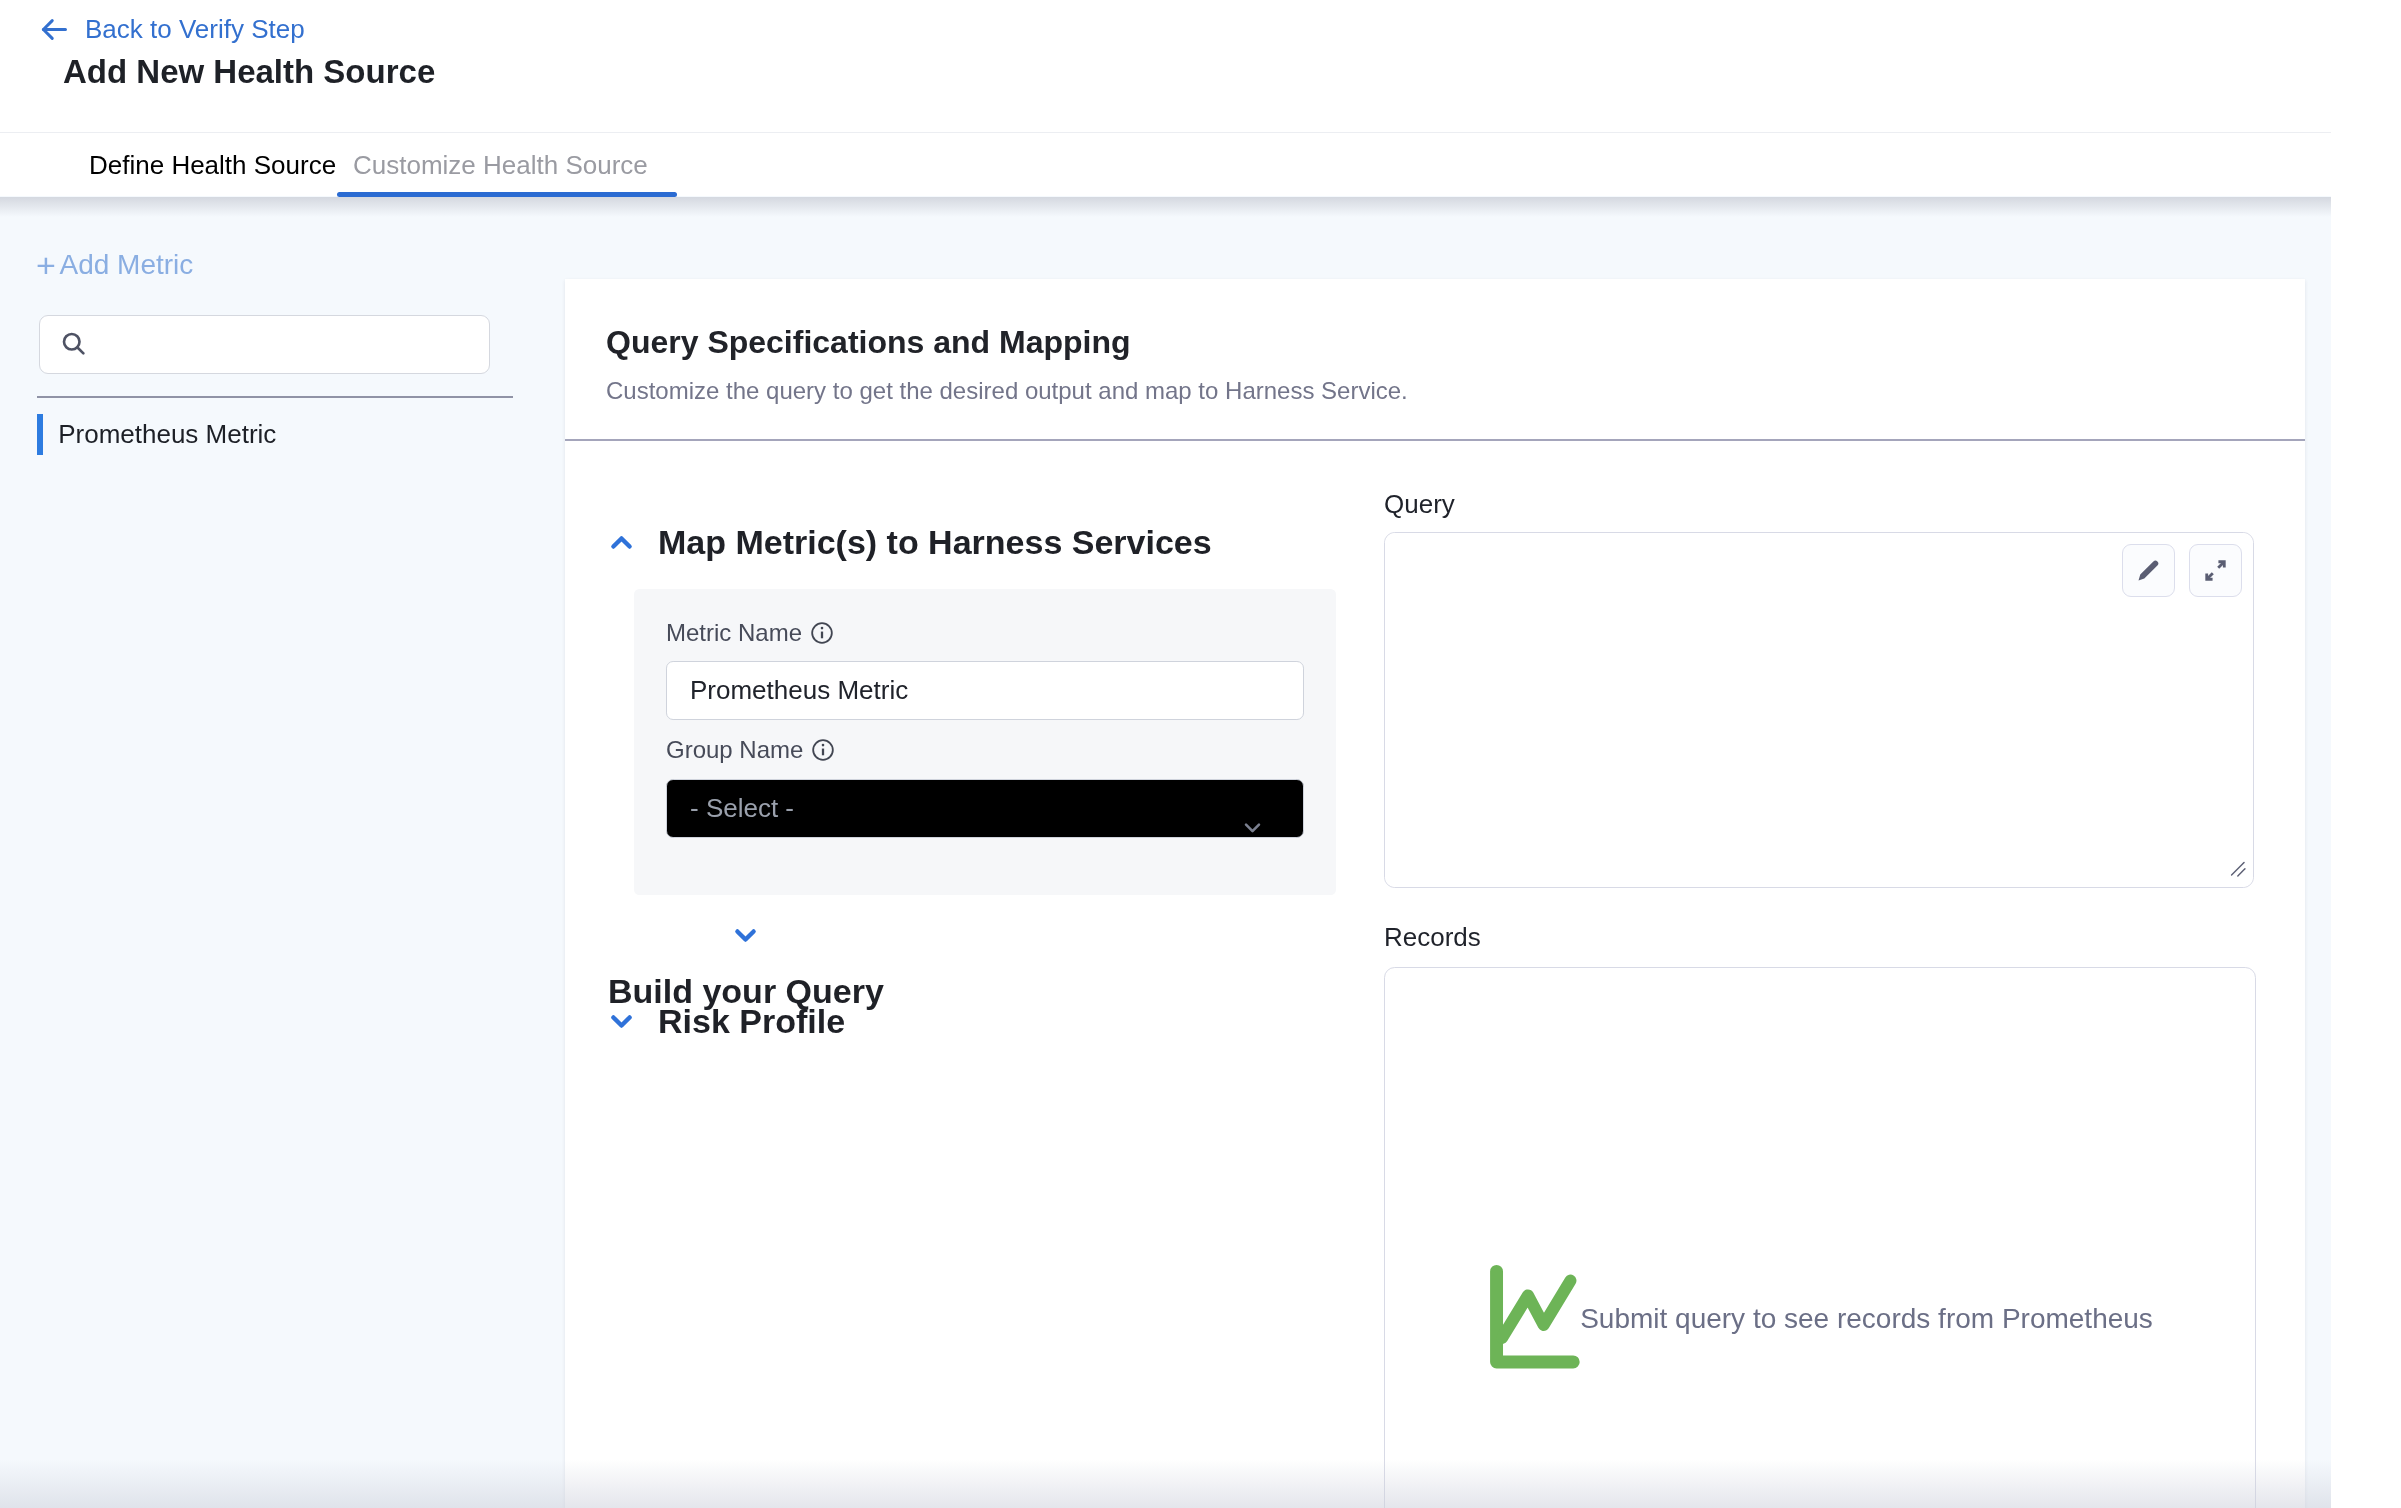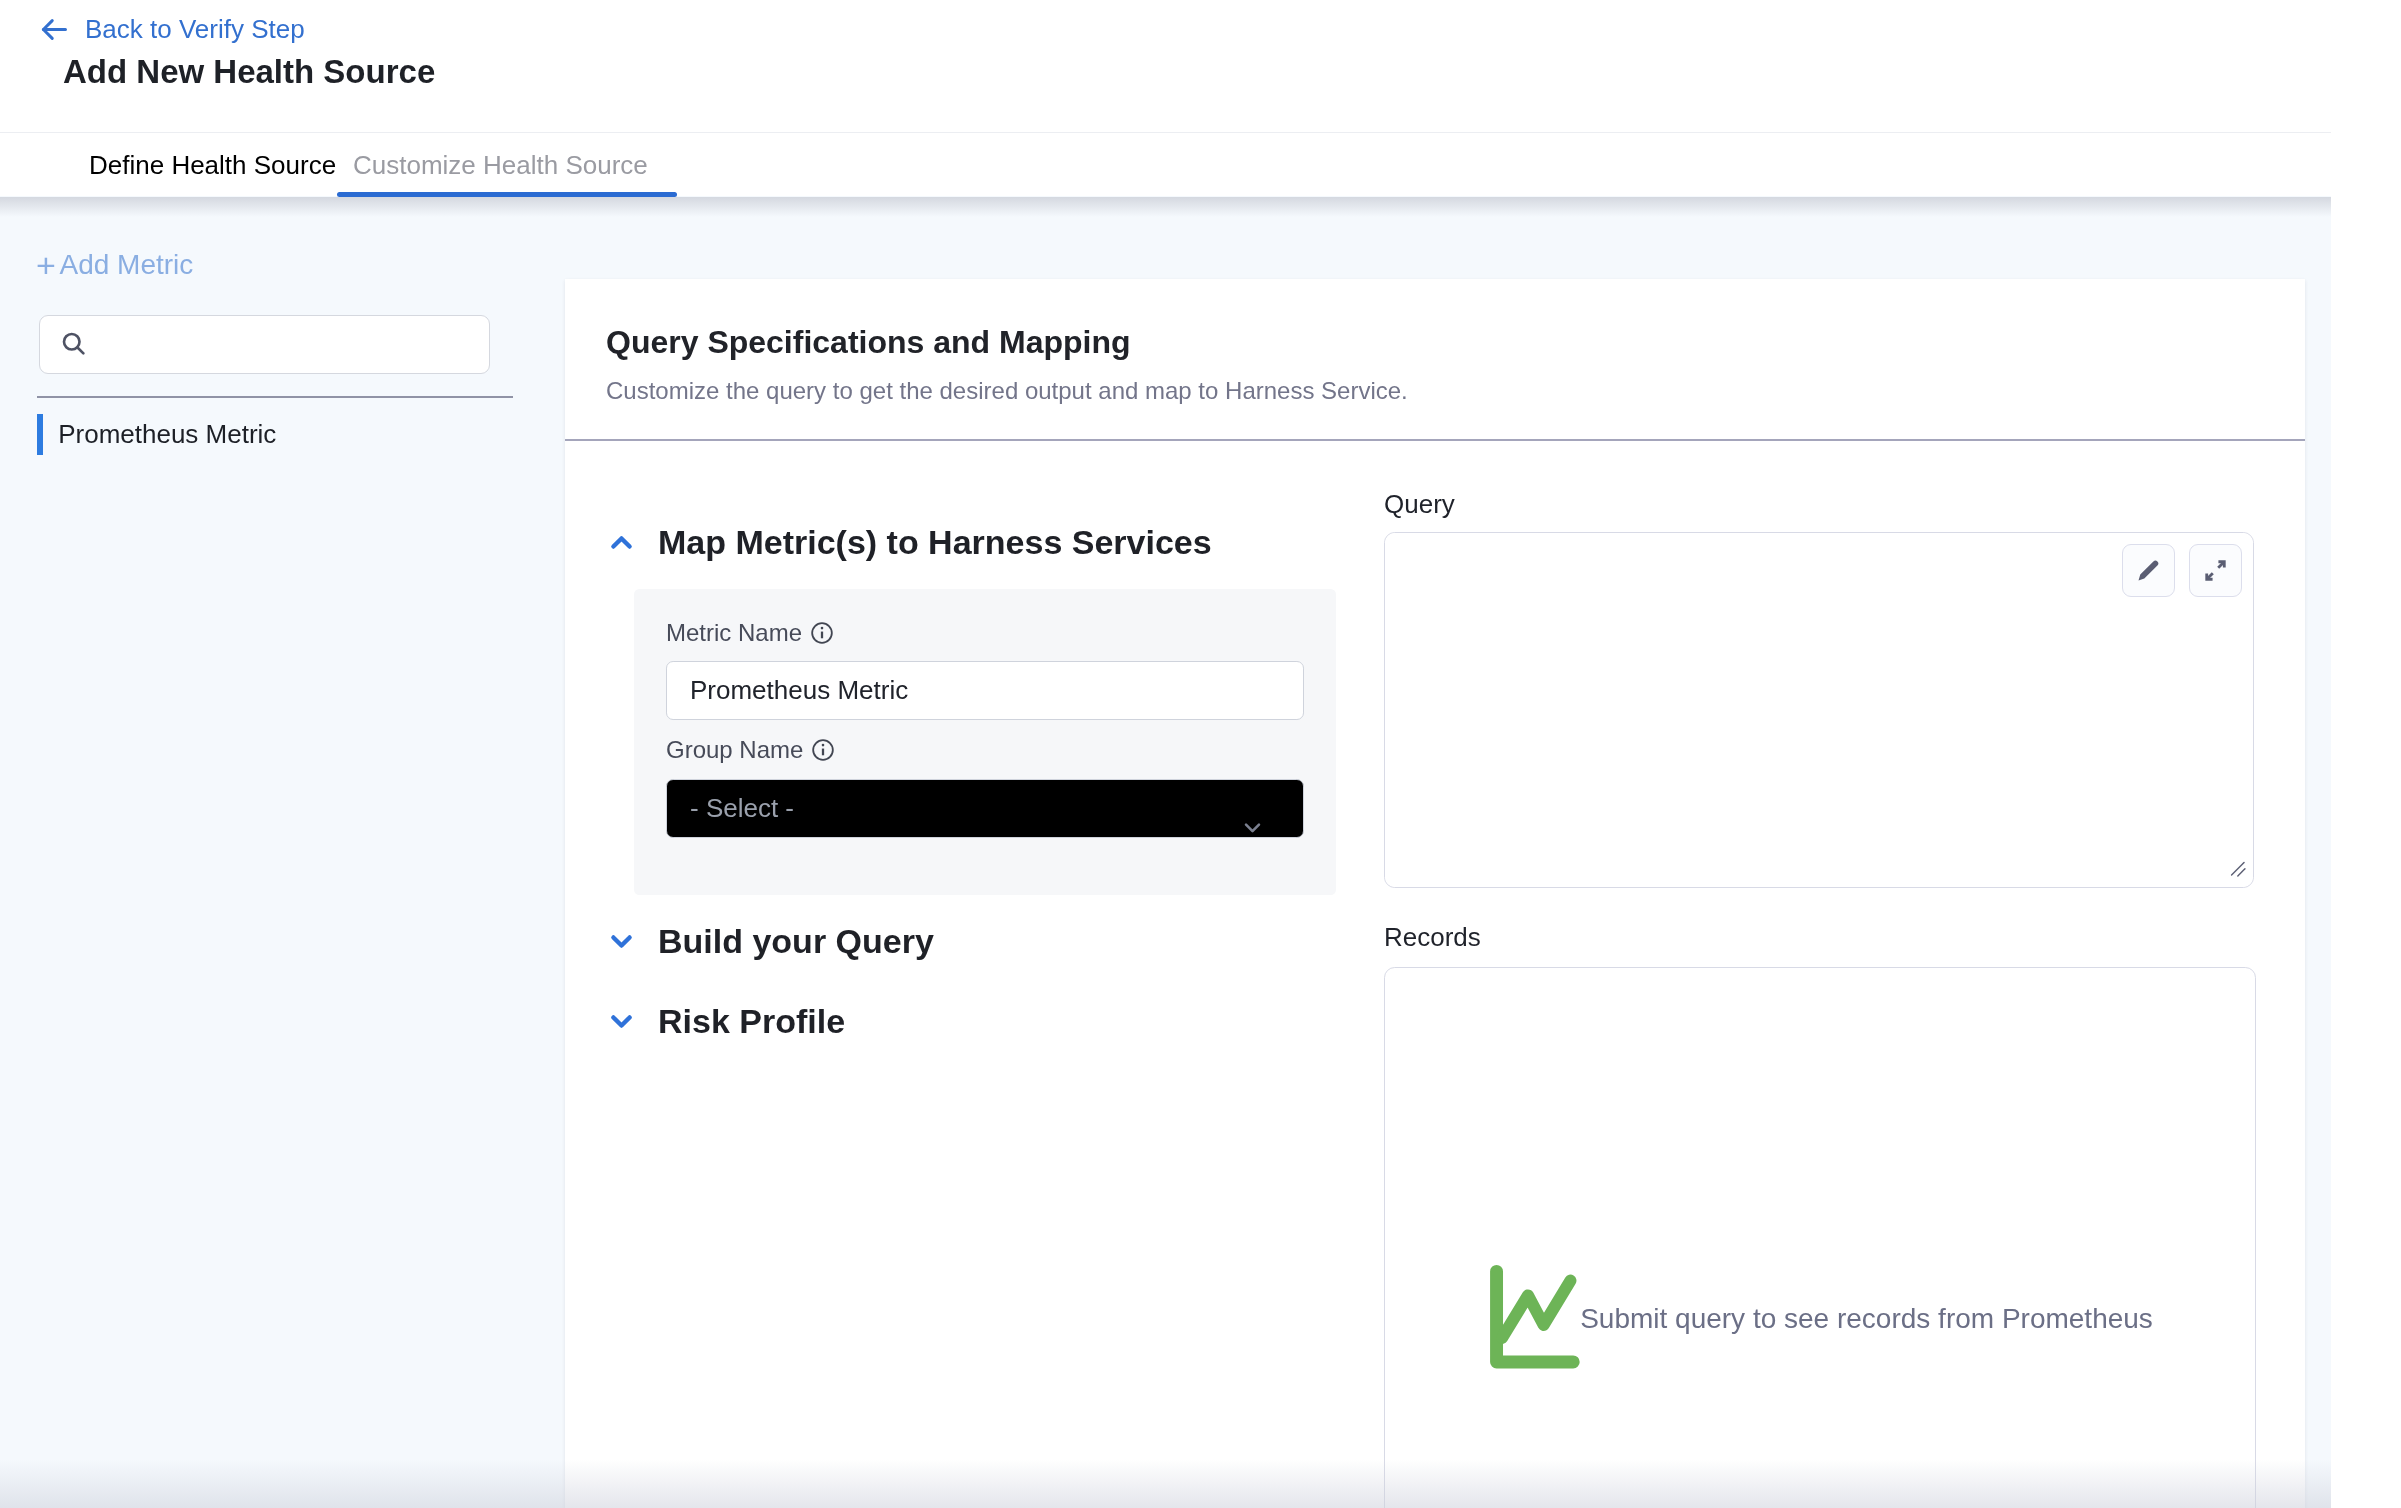--- a/index.html
+++ b/index.html
@@ -45,21 +45,21 @@
 
   
   .panel { position:absolute; left:565px; top:279px; width:1740px; height:1336px; background:#ffffff;
     box-shadow:0 0.9px 3.6px rgba(35,36,60,0.10); }
   .panel-title { position:absolute; left:41px; top:45px; font-size:32px; font-weight:600; color:#212329; }
   .panel-subtitle { position:absolute; left:41px; top:98px; font-size:24px; color:#73758a; }
   .panel-divider { position:absolute; left:0; top:160px; width:100%; height:1.8px; background:#a4a5bb; }
 
   .section-header { position:absolute; left:43px; display:flex; align-items:center; gap:23px; cursor:pointer; }
   .section-header .sec-label { font-size:34px; font-weight:700; color:#1f2127; }
-  .sec1 { top:244px; } .sec2 { top:643px; } .sec3 { top:723px; }
+  .sec1 { top:244px; } .sec2 { top:643px;flex-direction:column; } .sec3 { top:723px; }
 
   .map-card { position:absolute; left:69px; top:310px; width:702px; height:306px; background:#f6f7f9;
     border-radius:5.3px; padding:30px 32px; }
   .field-label { display:flex; align-items:center; gap:8px; font-size:24px; font-weight:500; color:#474b59; }
   .map-card input.text-field { width:638px; height:59px; margin-top:14.3px; border:1.8px solid #cfd3dc;
     border-radius:7.1px; background:#ffffff; font-size:26px; color:#20232b; padding-left:23px; outline:none;
     font-family:"Liberation Sans", sans-serif; }
   .group-label { margin-top:16px; }
   .select-box { position:relative; width:638px; height:59px; margin-top:14.3px; border:1.8px solid #cfd3dc;
     border-radius:7.1px; background:#000000; display:flex; align-items:center; padding-left:23px; cursor:pointer; }

